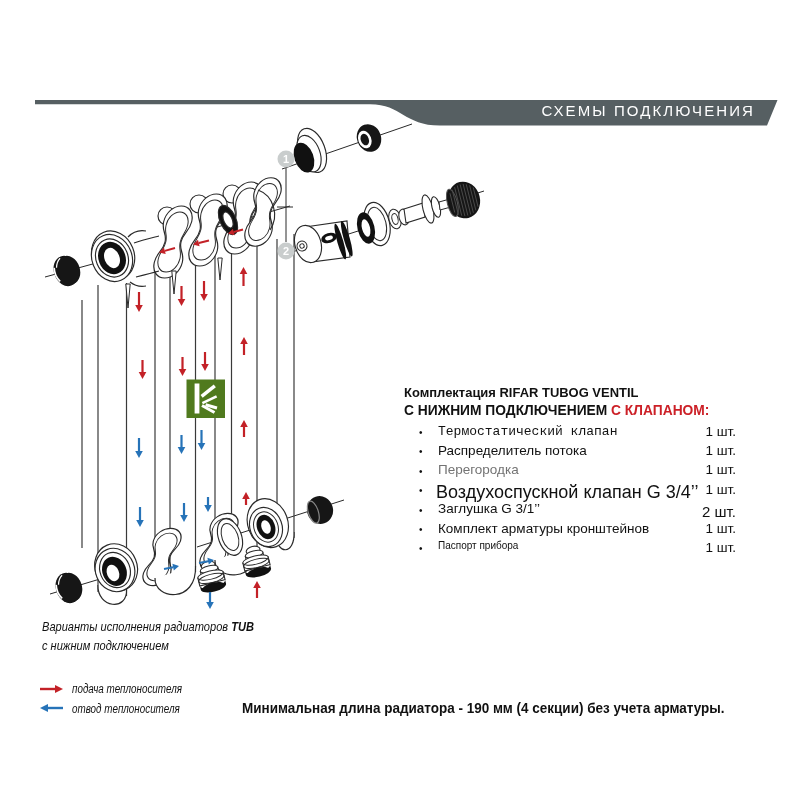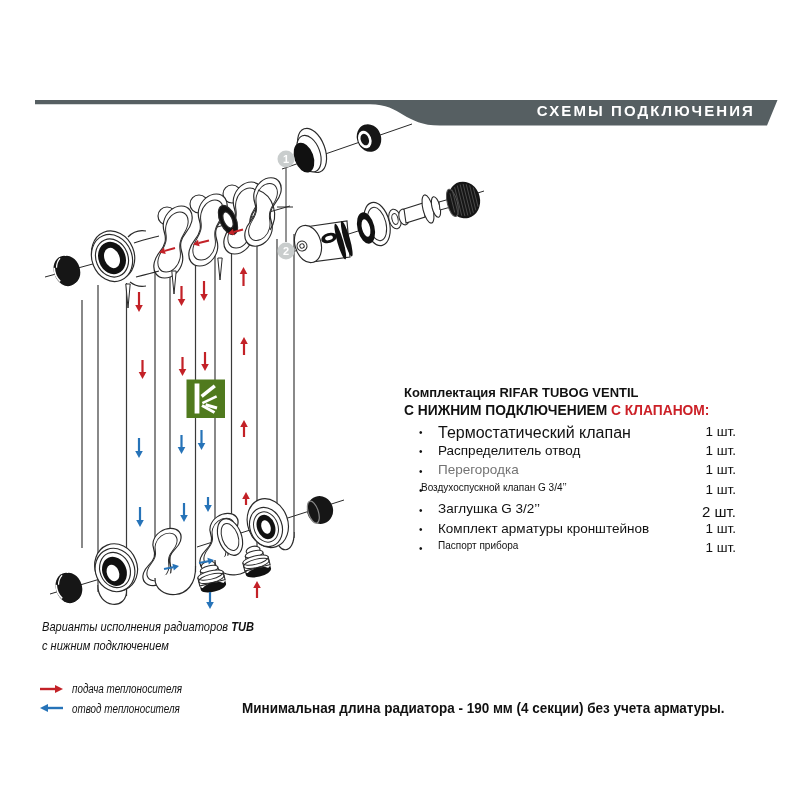--- a/index.html
+++ b/index.html
@@ -247,38 +247,38 @@
 <polygon points="232.9,228.7 234.7,235.2 228,233.5" fill="#c32127"></polygon>
 <line x1="164" y1="569" x2="173.1" y2="567.2" stroke="#2673b8" stroke-width="2.0"></line>
 <polygon points="173.8,570.5 172.4,563.8 179,566" fill="#2673b8"></polygon>
 <line x1="199" y1="563" x2="208.1" y2="561.2" stroke="#2673b8" stroke-width="2.0"></line>
 <polygon points="208.8,564.5 207.4,557.8 214,560" fill="#2673b8"></polygon>
 <line x1="40" y1="689" x2="55" y2="689" stroke="#c32127" stroke-width="2.4"></line>
 <polygon points="55,685 55,693 63,689" fill="#c32127"></polygon>
 <line x1="63" y1="708" x2="48" y2="708" stroke="#2673b8" stroke-width="2.4"></line>
 <polygon points="48,704 48,712 40,708" fill="#2673b8"></polygon>
 </svg>
-<div class="abs" style="right:45px;top:101.5px;font-size:15px;font-weight:bold;color:#ffffff;letter-spacing:2.1px;">СХЕМЫ ПОДКЛЮЧЕНИЯ</div>
+<div class="abs" style="right:45px;top:101.5px;font-size:15px;font-weight:normal;color:#ffffff;letter-spacing:2.1px;">СХЕМЫ ПОДКЛЮЧЕНИЯ</div>
 
 <div class="abs" style="left:404px;top:385px;font-size:13.5px;font-weight:bold;color:#111;transform:scaleX(0.96);transform-origin:0 0;">Комплектация RIFAR TUBOG VENTIL</div>
 <div class="abs" style="left:404px;top:400.5px;font-size:15.5px;font-weight:bold;color:#111;transform:scaleX(0.89);transform-origin:0 0;">С НИЖНИМ ПОДКЛЮЧЕНИЕМ <span style="color:#cc2027;">С КЛАПАНОМ:</span></div>
 <div class="abs" style="left:419px;top:427.0px;font-size:10px;color:#111;">•</div>
-<div class="abs" style="left:438px;top:423.5px;font-size:16px;color:#111;">Термостатический клапан</div>
+<div class="abs" style="left:438px;top:423.5px;font-size:13px;color:#111;font-family:Liberation Mono, monospace;">Термостатический клапан</div>
 <div class="abs" style="right:64px;top:423.5px;font-size:13.5px;color:#111;">1 шт.</div>
 <div class="abs" style="left:419px;top:446.4px;font-size:10px;color:#111;">•</div>
-<div class="abs" style="left:438px;top:442.9px;font-size:13.5px;color:#111;">Распределитель отвод</div>
+<div class="abs" style="left:438px;top:442.9px;font-size:13.5px;color:#111;">Распределитель потока</div>
 <div class="abs" style="right:64px;top:442.9px;font-size:13.5px;color:#111;">1 шт.</div>
 <div class="abs" style="left:419px;top:465.8px;font-size:10px;color:#111;">•</div>
 <div class="abs" style="left:438px;top:462.3px;font-size:13.5px;color:#737373;">Перегородка</div>
 <div class="abs" style="right:64px;top:462.3px;font-size:13.5px;color:#111;">1 шт.</div>
 <div class="abs" style="left:419px;top:485.2px;font-size:10px;color:#111;">•</div>
-<div class="abs" style="left:421px;top:481.7px;font-size:10px;color:#111;">Воздухоспускной клапан G 3/4’’</div>
+<div class="abs" style="left:436px;top:481.7px;font-size:18px;color:#111;">Воздухоспускной клапан G 3/4’’</div>
 <div class="abs" style="right:64px;top:481.7px;font-size:13.5px;color:#111;">1 шт.</div>
 <div class="abs" style="left:419px;top:504.6px;font-size:10px;color:#111;">•</div>
-<div class="abs" style="left:438px;top:501.1px;font-size:13.5px;color:#111;">Заглушка G 3/2’’</div>
+<div class="abs" style="left:438px;top:501.1px;font-size:13.5px;color:#111;">Заглушка G 3/1’’</div>
 <div class="abs" style="right:64px;top:503px;font-size:15px;color:#111;">2 шт.</div>
 <div class="abs" style="left:419px;top:524.0px;font-size:10px;color:#111;">•</div>
 <div class="abs" style="left:438px;top:520.5px;font-size:13.5px;color:#111;">Комплект арматуры кронштейнов</div>
 <div class="abs" style="right:64px;top:520.5px;font-size:13.5px;color:#111;">1 шт.</div>
 <div class="abs" style="left:419px;top:543.4px;font-size:10px;color:#111;">•</div>
 <div class="abs" style="left:438px;top:539.9px;font-size:10px;color:#111;">Паспорт прибора</div>
 <div class="abs" style="right:64px;top:539.9px;font-size:13.5px;color:#111;">1 шт.</div>
 
 <div class="abs it cond" style="left:42px;top:617px;font-size:13.5px;color:#111;line-height:19px;">Варианты исполнения радиаторов <b>TUB</b><br>с нижним подключением</div>
 

